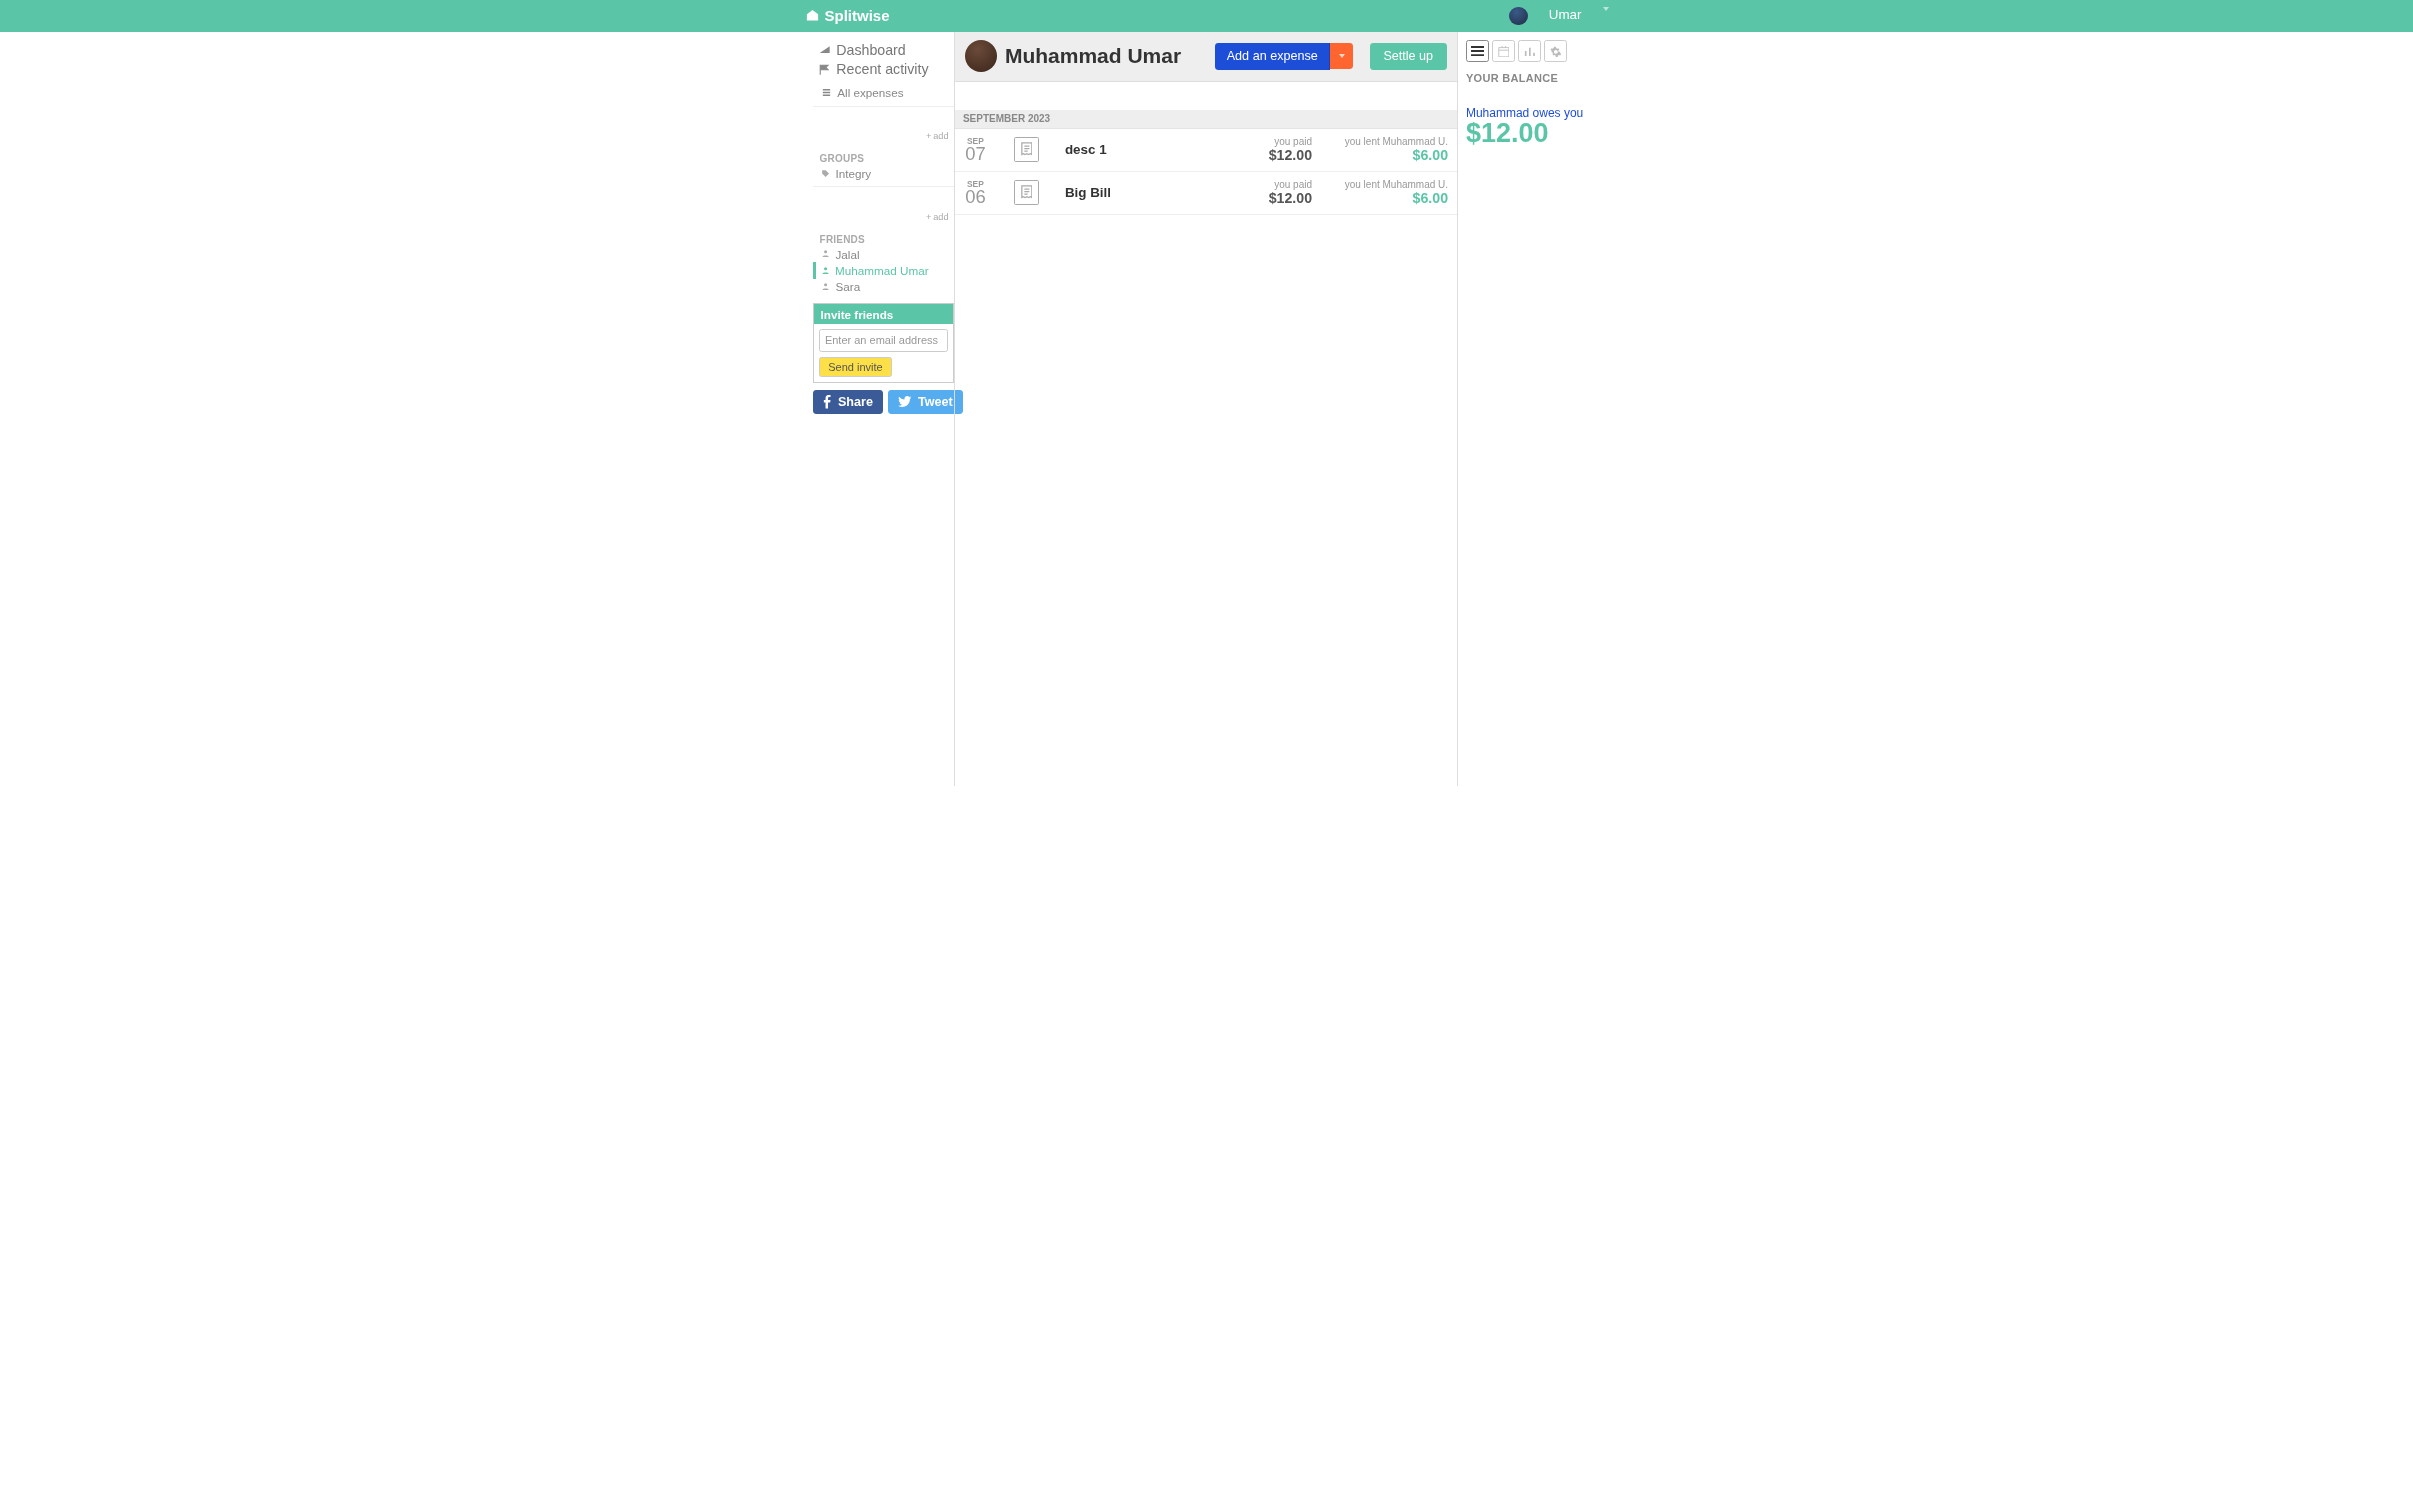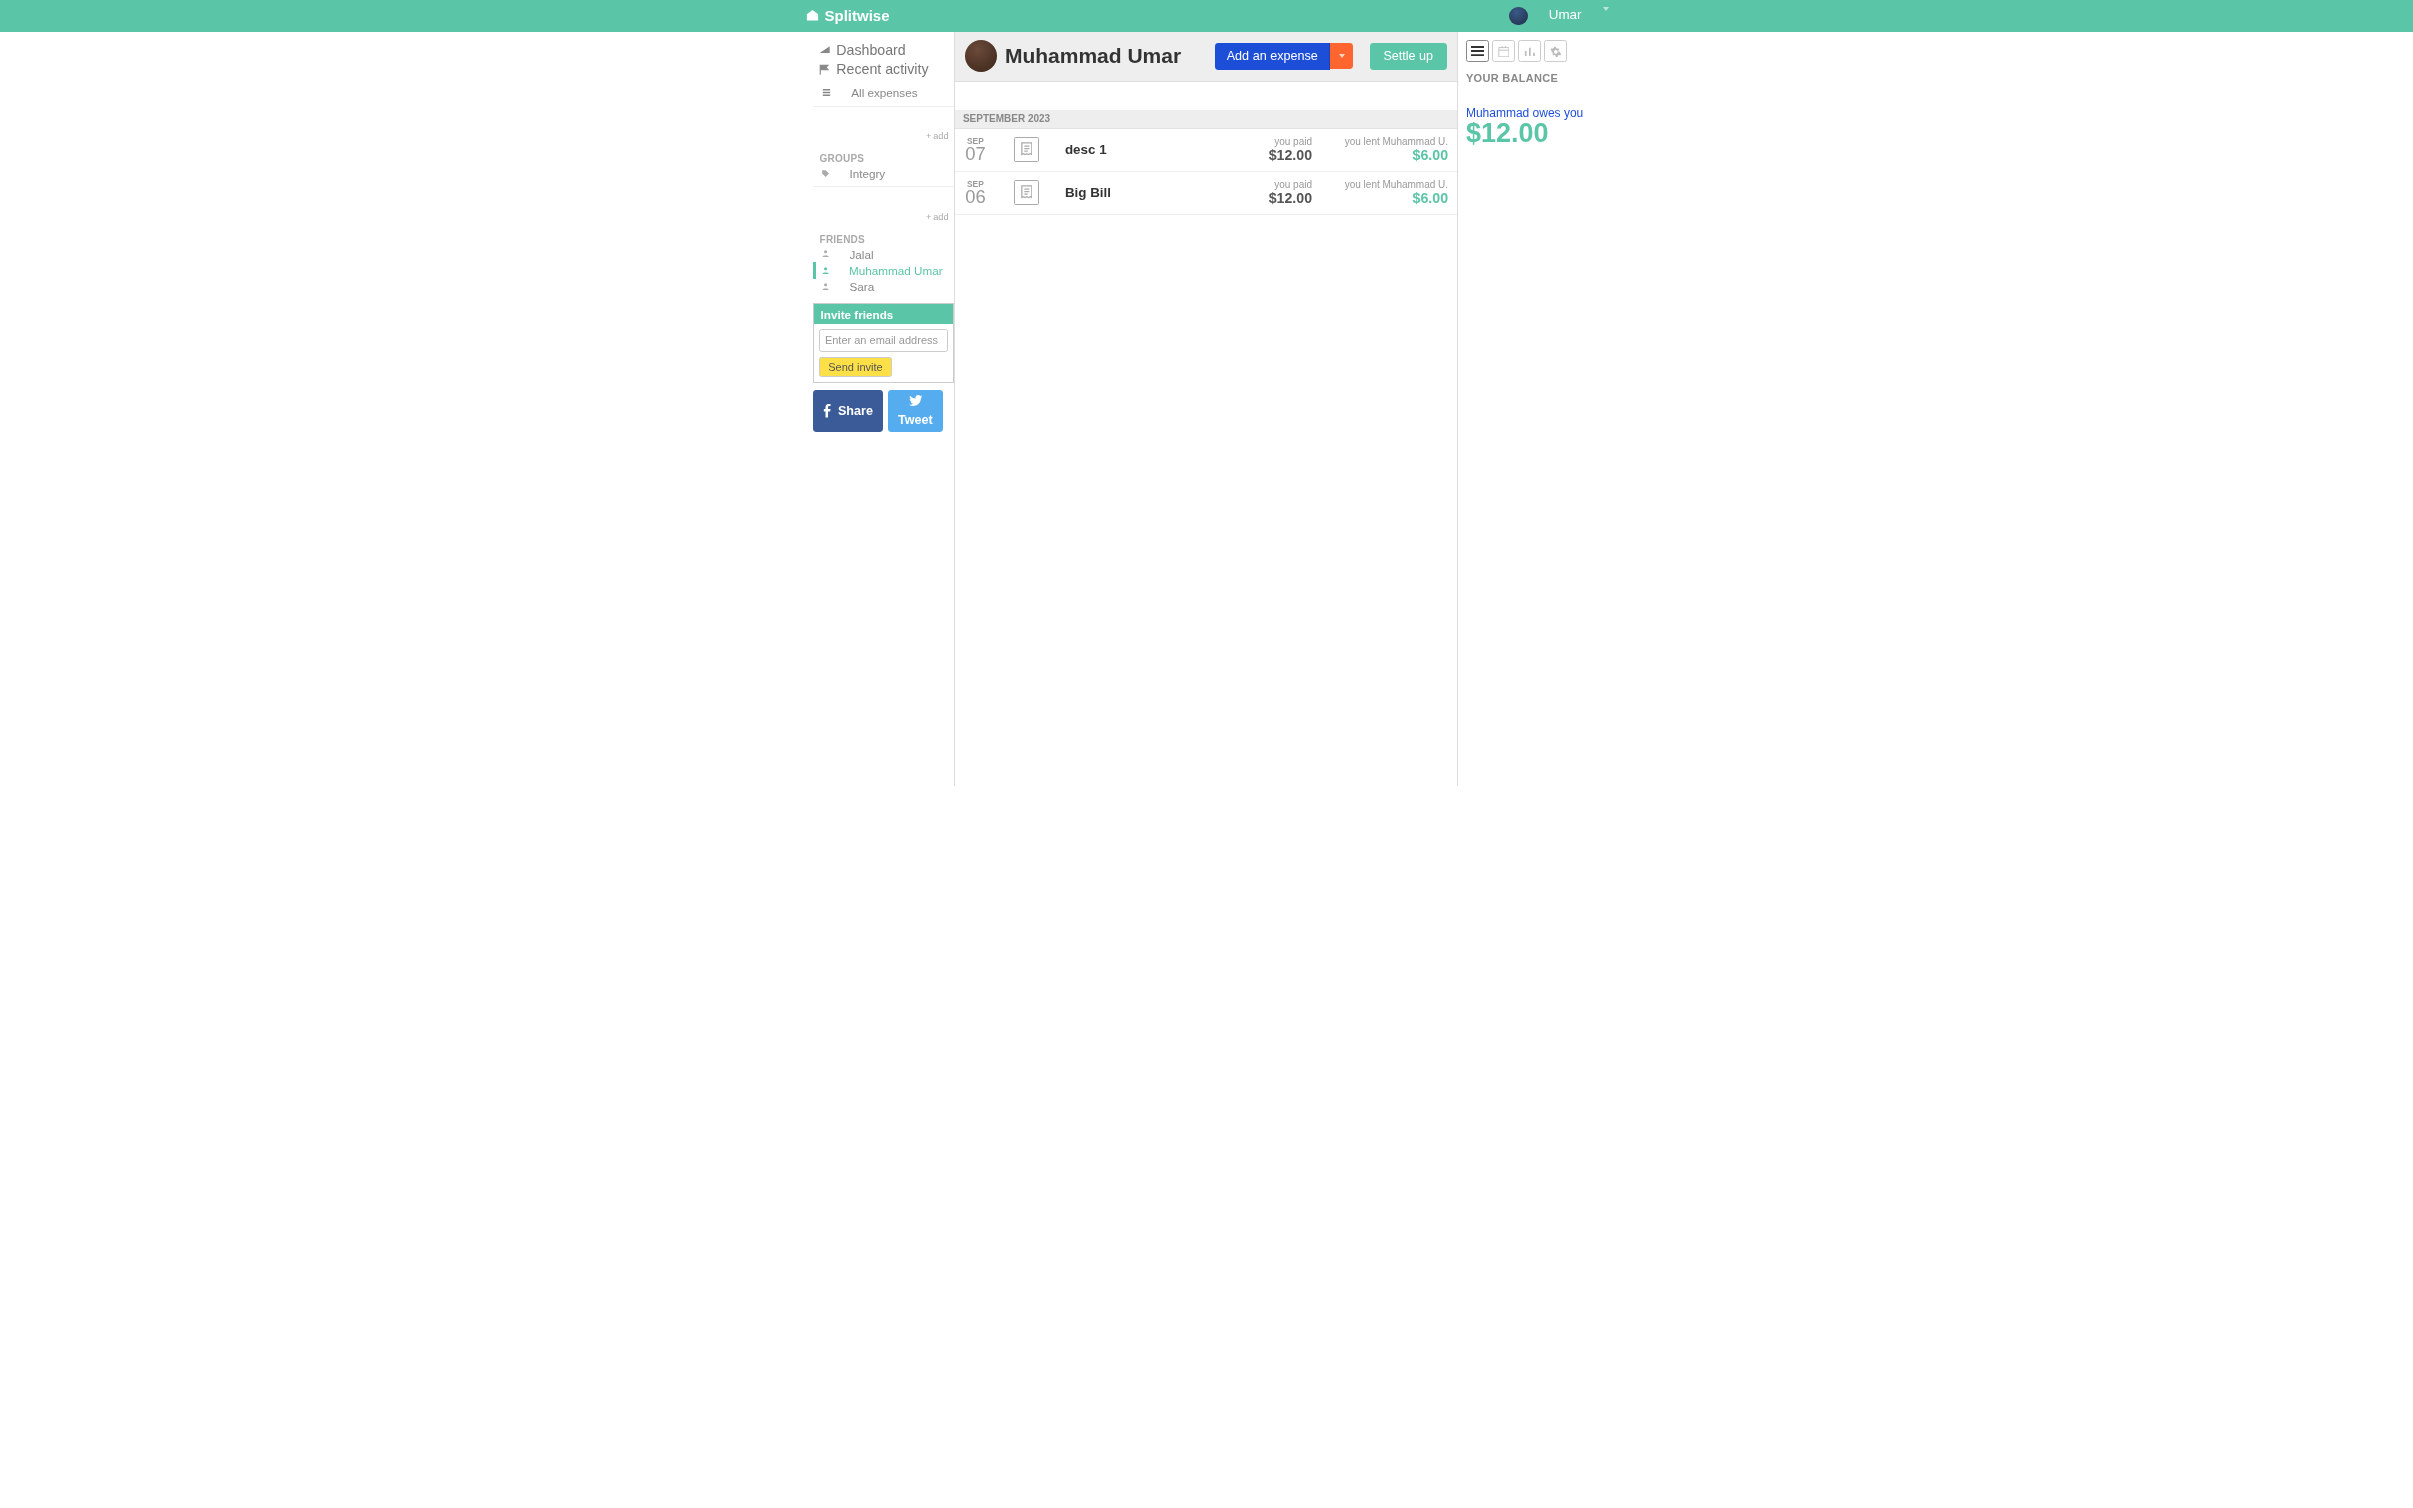--- a/index.html
+++ b/index.html
@@ -14,34 +14,34 @@
     .caret-down { width: 0; height: 0; border-left: 3.4px solid transparent; border-right: 3.4px solid transparent; border-top: 4.2px solid #bde6da; }
     
     .container { max-width: 804px; margin: 0 auto; display: flex; }
     
     .sidebar { width: 149px; padding: 8.4px 0 8.4px 8.4px; flex-shrink: 0; }
     .side-link { display: flex; align-items: center; gap: 5px; color: #777; padding: 1.7px 5px; font-size: 13.4px; cursor: pointer; }
     .side-link.big { font-size: 14.2px; }
     .side-section { display: flex; justify-content: space-between; align-items: center; padding: 1.7px 5px 0.8px 6.7px; margin-top: 5px; border-top: 0.8px solid #eee; }
     .side-section-label { color: #aaa; font-size: 10px; font-weight: 700; letter-spacing: 0.2px; margin-top: 45px; }
     .side-add { color: #aaa; font-size: 9.2px; display: flex; align-items: center; gap: 1.7px; cursor: pointer; }
-    .side-item { display: flex; align-items: center; gap: 19px; color: #888; padding: 1.7px 5px 1.7px 8.4px; font-size: 11.7px; cursor: pointer; }
+    .side-item { display: flex; align-items: center; gap: 5px; color: #888; padding: 1.7px 5px 1.7px 8.4px; font-size: 11.7px; cursor: pointer; }
     .side-item.active { color: #5bc5a7; border-left: 3.4px solid #5bc5a7; padding-left: 5px; }
     
     .invite-box { margin-top: 8.4px; border: 0.8px solid #ccc; }
     .invite-head { background: #5bc5a7; color: #fff; font-weight: 700; font-size: 11.7px; padding: 3.4px 6.7px; }
     .invite-body { padding: 5px; display: flex; flex-direction: column; gap: 5px; align-items: flex-start; }
     .invite-body input { width: 100%; border: 0.8px solid #ccc; padding: 4.2px 5px; border-radius: 2.5px; font-size: 11px; color: #555; }
     .invite-body input::placeholder { color: #999; }
     .invite-body button { background: #fde047; border: 0.8px solid #ccc; border-radius: 2.5px; padding: 3.4px 8.4px; font-size: 11px; color: #555; cursor: pointer; }
     
     .social-row { display: flex; gap: 5px; margin-top: 6.7px; }
     .social-btn { display: flex; align-items: center; gap: 6.7px; color: #fff; border-radius: 3.4px; padding: 5px 10px; font-size: 12.6px; font-weight: 600; cursor: pointer; }
     .fb { background: #3a5a98; }
-    .tw { background: #55acee; flex-direction: column; }
+    .tw { background: #55acee; }
     
     .main { flex: 1; border-left: 0.8px solid #ddd; border-right: 0.8px solid #ddd; min-height: 754px; }
     .main-head { display: flex; align-items: center; padding: 8.4px 10px; background: #eeeeee; border-bottom: 0.8px solid #ddd; gap: 8.4px; }
     .friend-avatar { width: 32px; height: 32px; border-radius: 50%; background: radial-gradient(circle at 40% 30%, #6b4a3a, #3a2518); flex-shrink: 0; }
     .main-title { font-size: 21px; font-weight: 700; color: #333; flex: 1; }
     .btn-orange { display: flex; align-items: center; }
     .btn-orange-main { background: #1d4ed8; color: #fff; border: none; padding: 6.7px 11.7px; font-size: 12.6px; border-radius: 3.4px 0 0 3.4px; cursor: pointer; border-right: 0.8px solid rgba(0,0,0,0.15); }
     .btn-orange-caret { background: #ff652f; color: #fff; border: none; padding: 11px 8.4px; border-radius: 0 3.4px 3.4px 0; cursor: pointer; display: flex; align-items: center; }
     .btn-orange-caret .caret-down { border-top-color: #ffd5c5; }
     .btn-green { background: #5bc5a7; color: #fff; border: none; padding: 6.7px 13.4px; font-size: 12.6px; border-radius: 3.4px; cursor: pointer; margin-left: 8.4px; }

